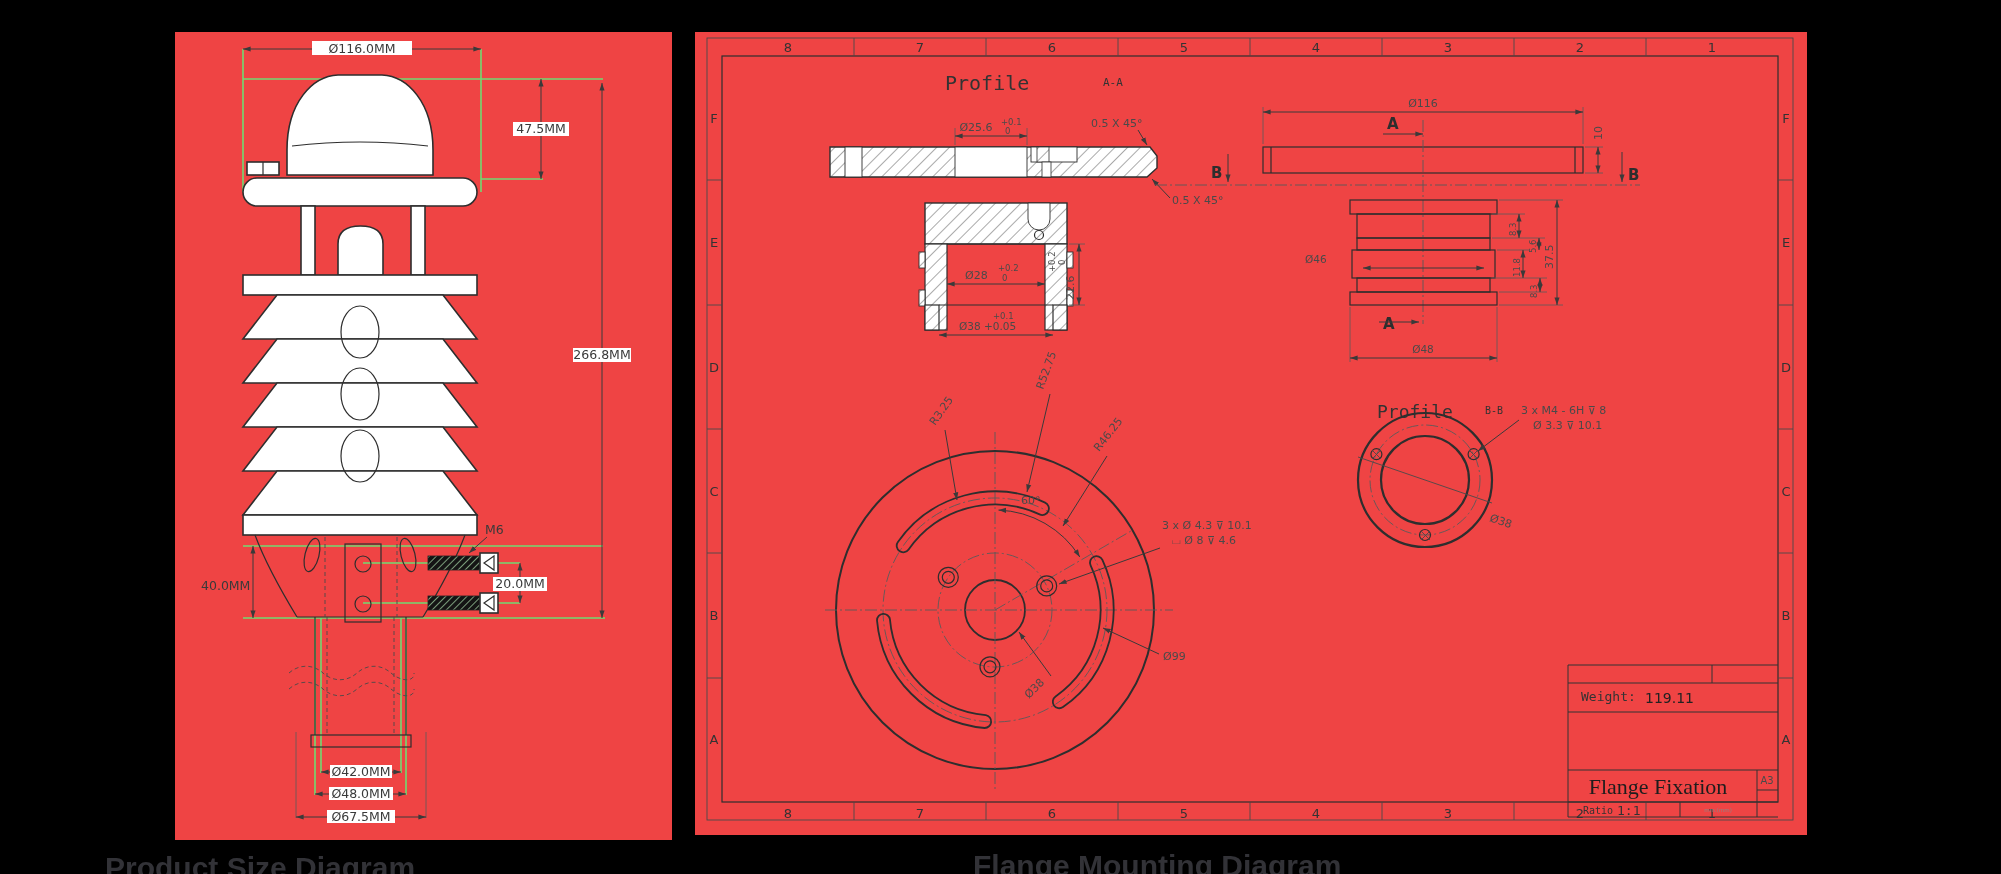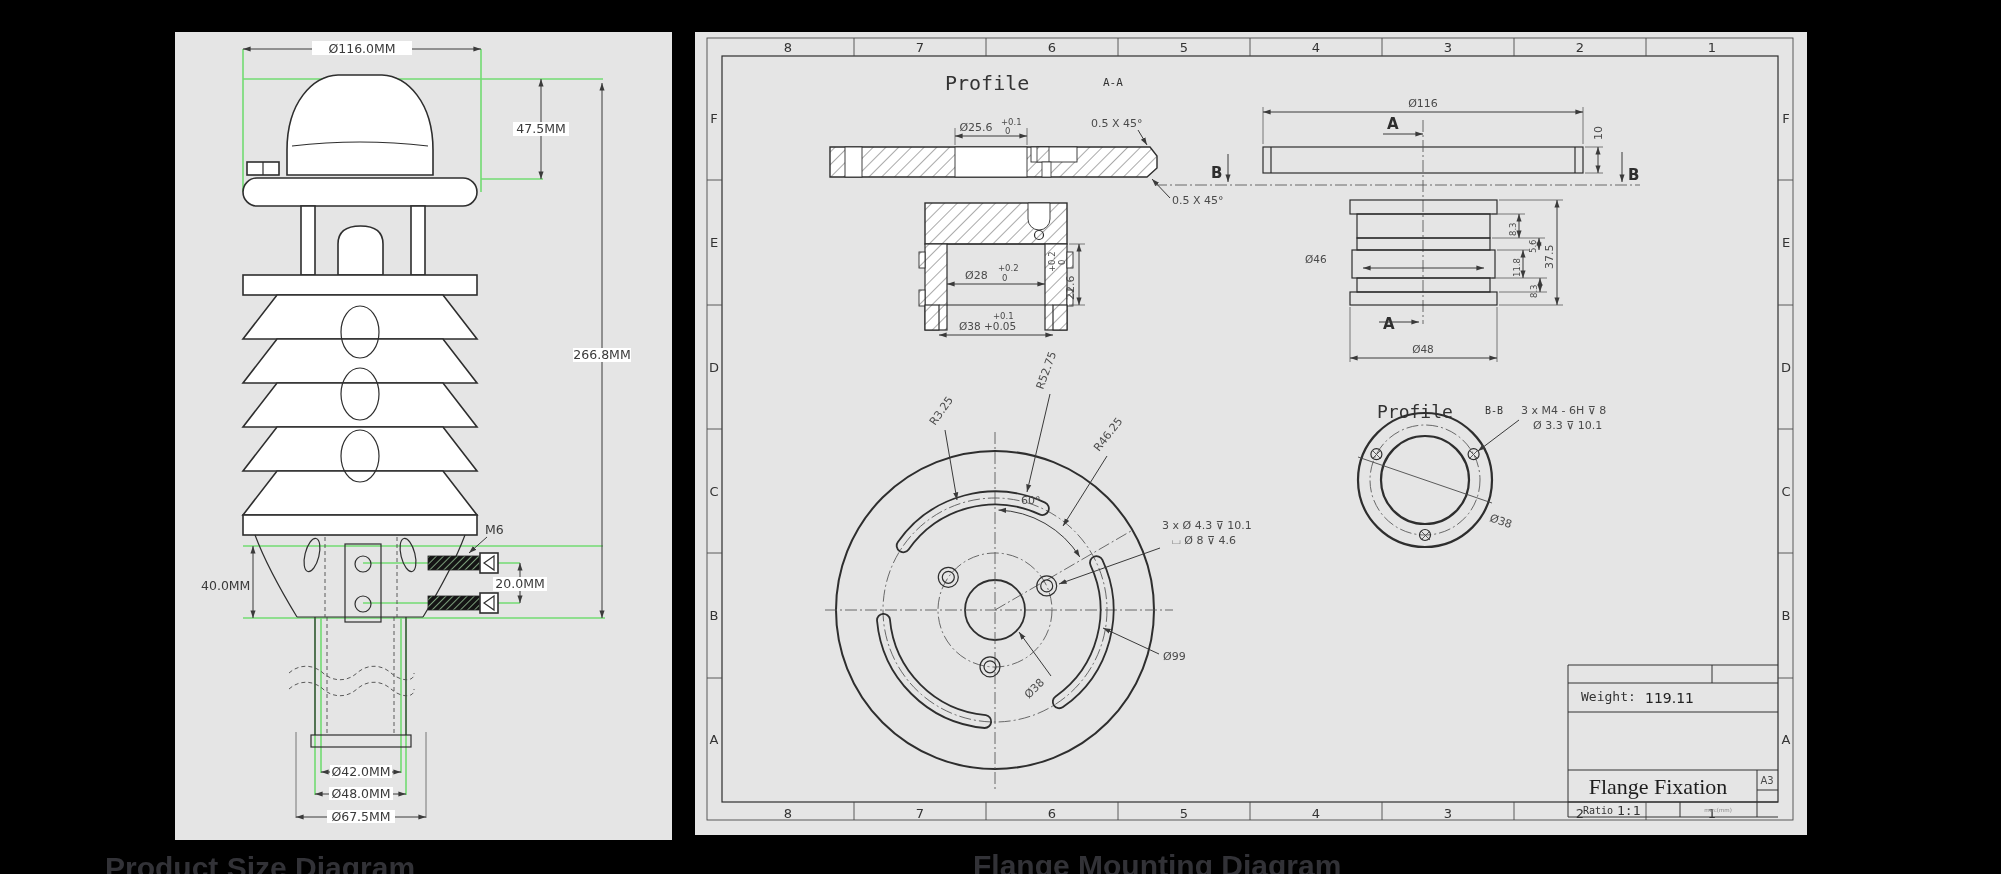--- a/index.html
+++ b/index.html
@@ -1,17 +1,17 @@
 <!DOCTYPE html>
 <html><head>
 <meta charset="utf-8">
 <style>
   html,body{margin:0;padding:0;background:#000;width:2001px;height:874px;overflow:hidden;
             font-family:"DejaVu Sans",sans-serif;position:relative;}
-  .panel{position:absolute;background:#e5e5e5;}
+  .panel{position:absolute;background:#ef4444;}
   #left-panel{left:175px;top:32px;width:497px;height:808px;}
   #right-panel{left:695px;top:32px;width:1112px;height:803px;}
   svg{position:absolute;left:0;top:0;}
   .caption{position:absolute;color:#323237;font-weight:700;font-size:30px;
            font-family:"Liberation Sans",sans-serif;white-space:nowrap;}
   
   .o{fill:#ffffff;stroke:#2e2e2e;stroke-width:1.6;}
   .o1{fill:none;stroke:#2e2e2e;stroke-width:1.2;}
   .thin{fill:none;stroke:#4a4a4a;stroke-width:0.9;}
   .dash{fill:none;stroke:#4a4a4a;stroke-width:0.9;stroke-dasharray:4 3;}

